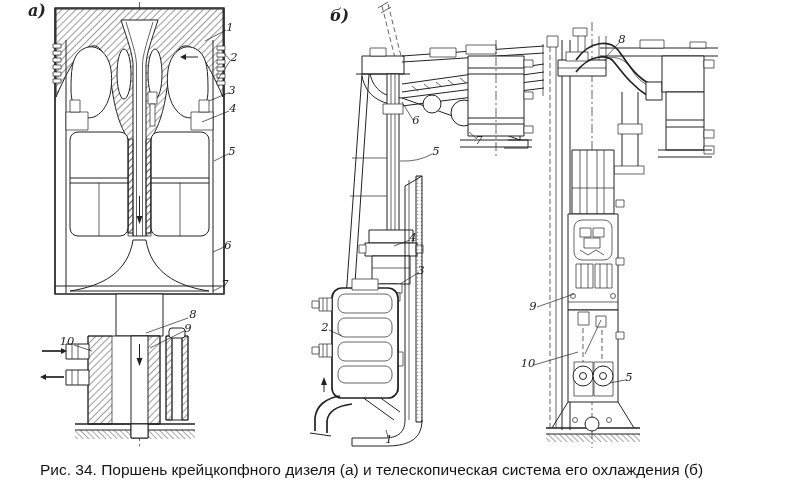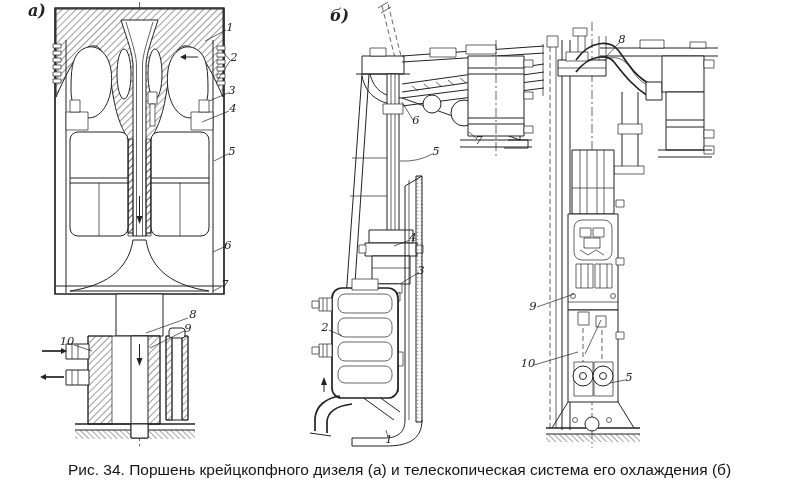--- a/index.html
+++ b/index.html
@@ -20,21 +20,21 @@
   .dwg .dd{stroke-dasharray:9 3 2 3;}
   .dwg .ah{fill:var(--ink);stroke:none;}
   
   .callout{position:absolute;transform:translate(-50%,-55%);
      font-family:"DejaVu Serif",serif;font-style:italic;font-size:11.5px;line-height:1;
      color:var(--ink);white-space:nowrap;}
   .panel-label{position:absolute;font-family:"DejaVu Serif",serif;font-style:italic;
      font-weight:bold;font-size:16px;color:var(--ink);}
   .panel-label-a{left:28px;top:1px;}
   .panel-label-b{left:330px;top:6px;}
-  #caption{position:absolute;left:40px;top:461px;width:720px;font-size:15.5px;color:#151515;margin-left:28px;}
+  #caption{position:absolute;left:40px;top:461px;width:720px;font-size:15.5px;color:#151515;}
   #callout-layer{position:absolute;left:0;top:0;width:800px;height:452px;pointer-events:none;}
 </style>
 </head>
 <body>
 
 <div id="stage">
 
   <svg id="figure-svg" width="800" height="452" viewBox="0 0 800 452" xmlns="http://www.w3.org/2000/svg">
     <defs>
       <pattern id="h1" patternUnits="userSpaceOnUse" width="5" height="5" patternTransform="rotate(45)">

